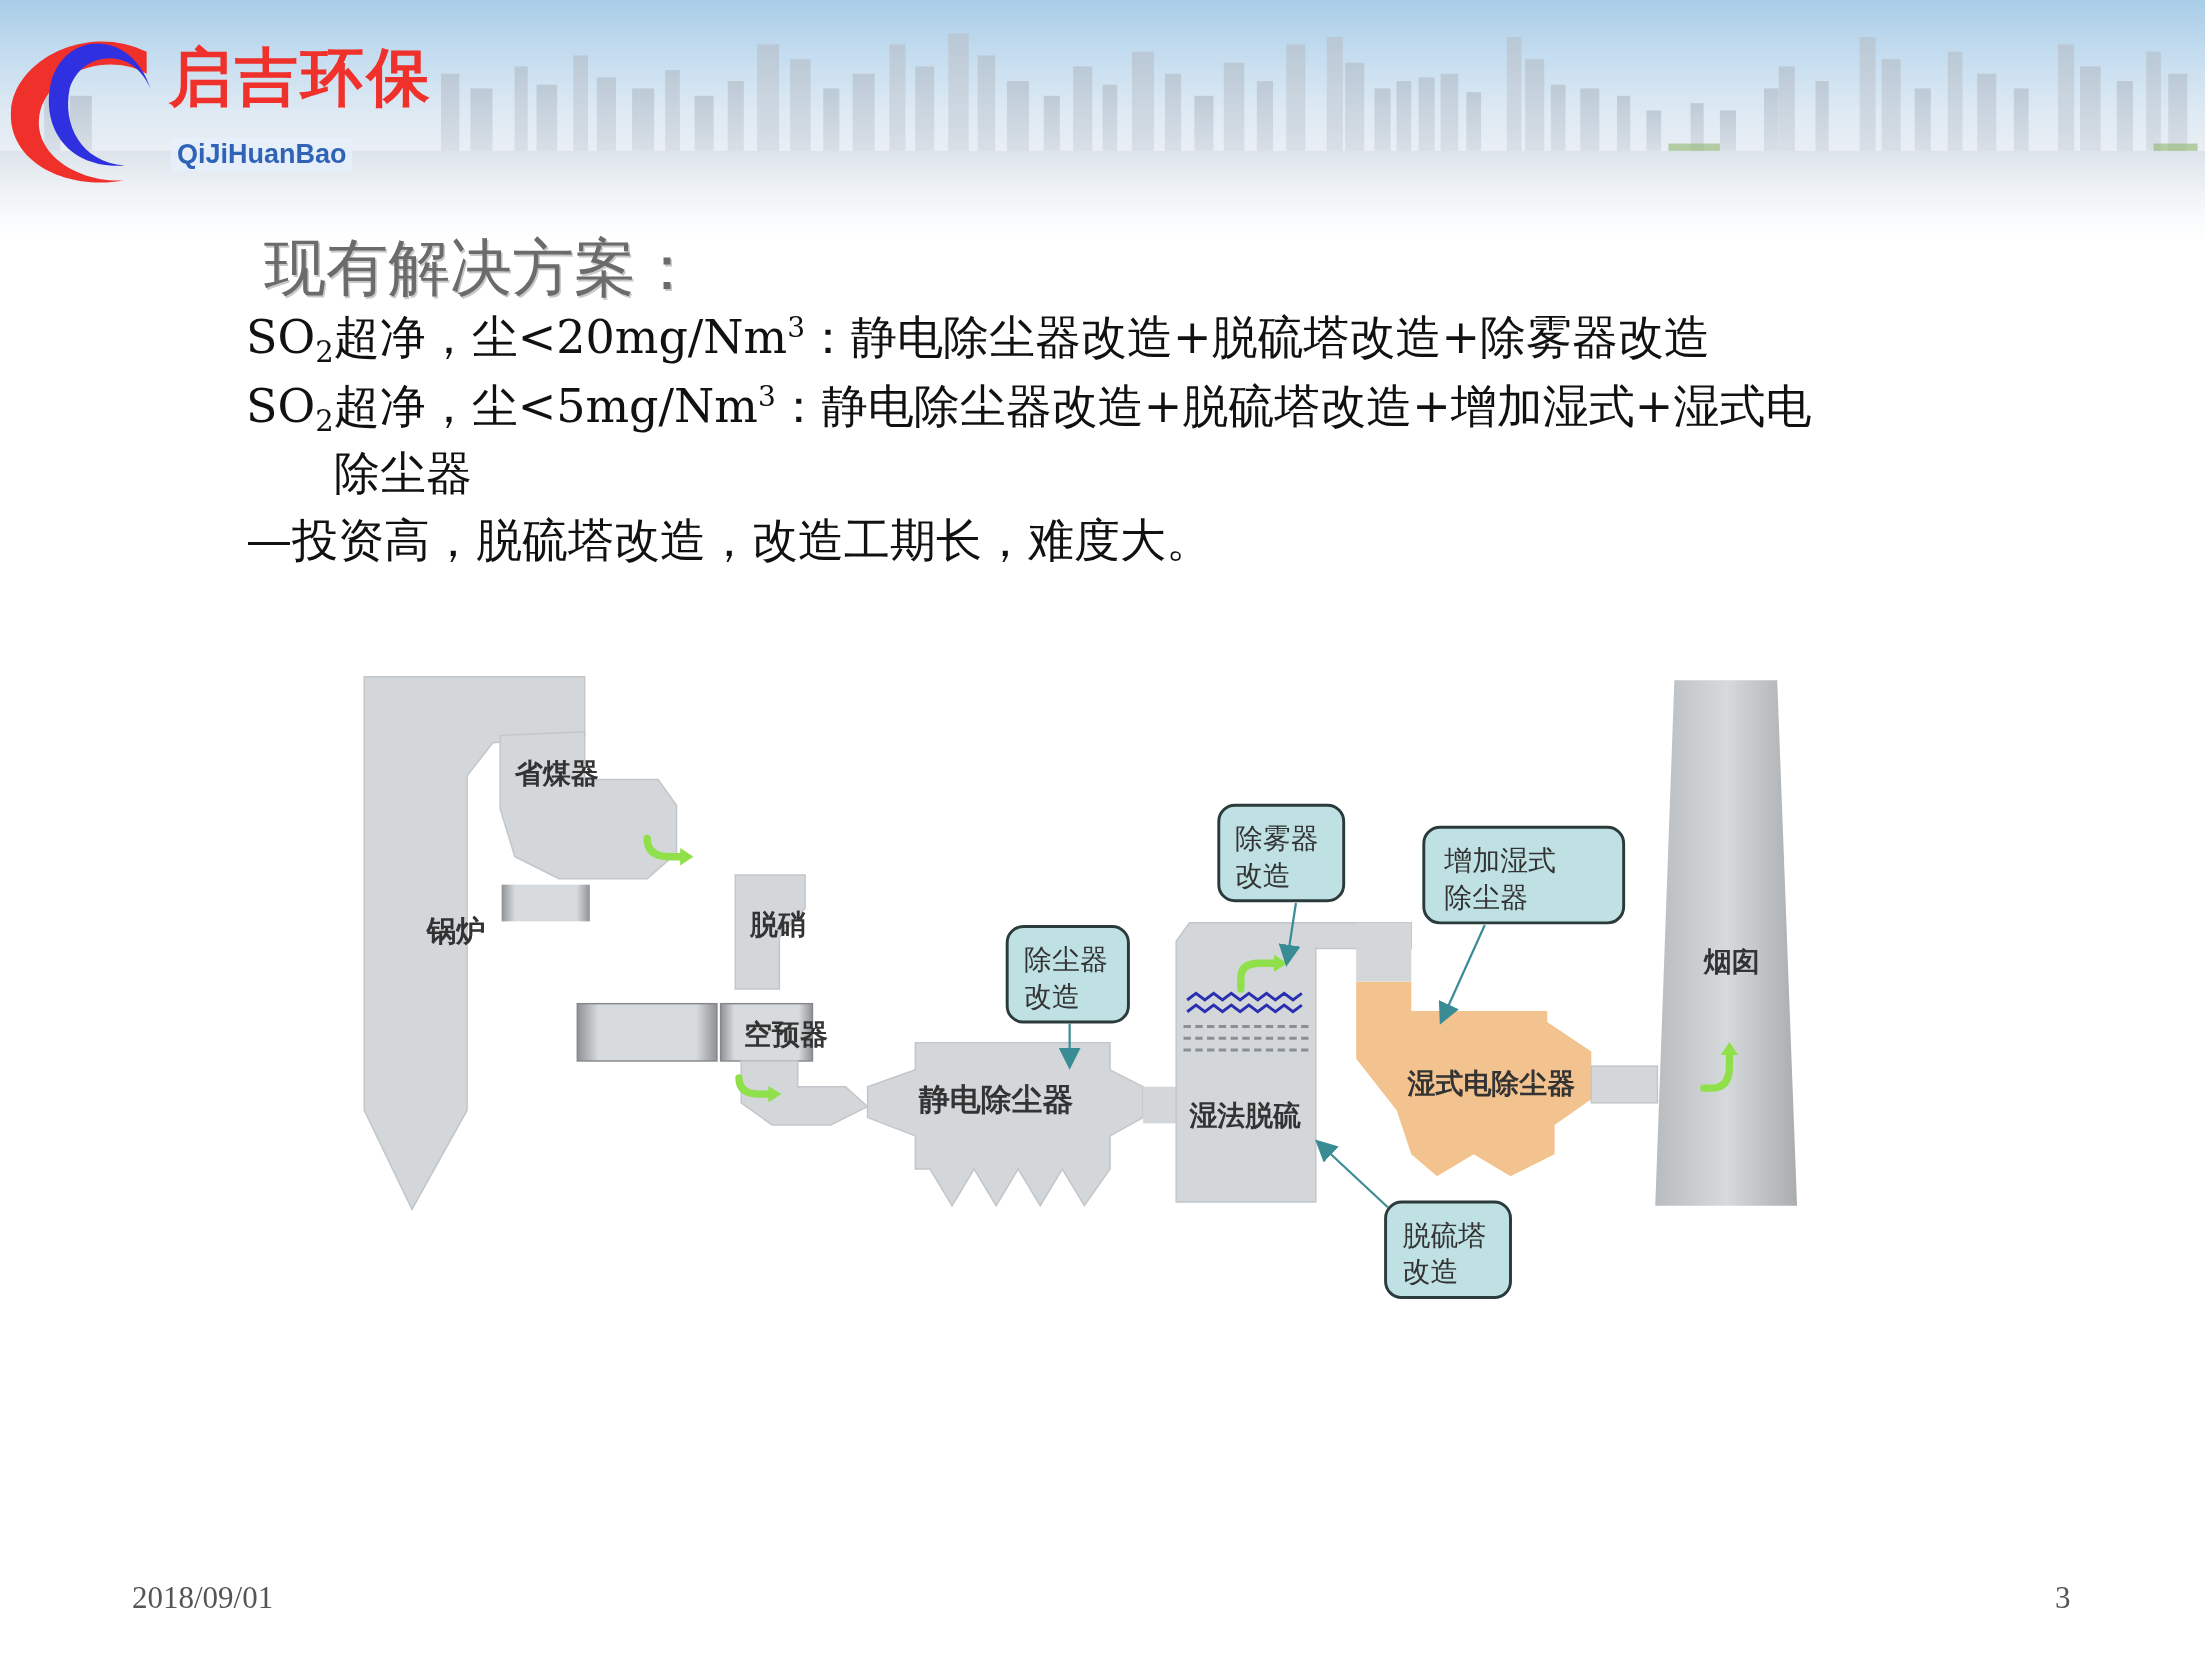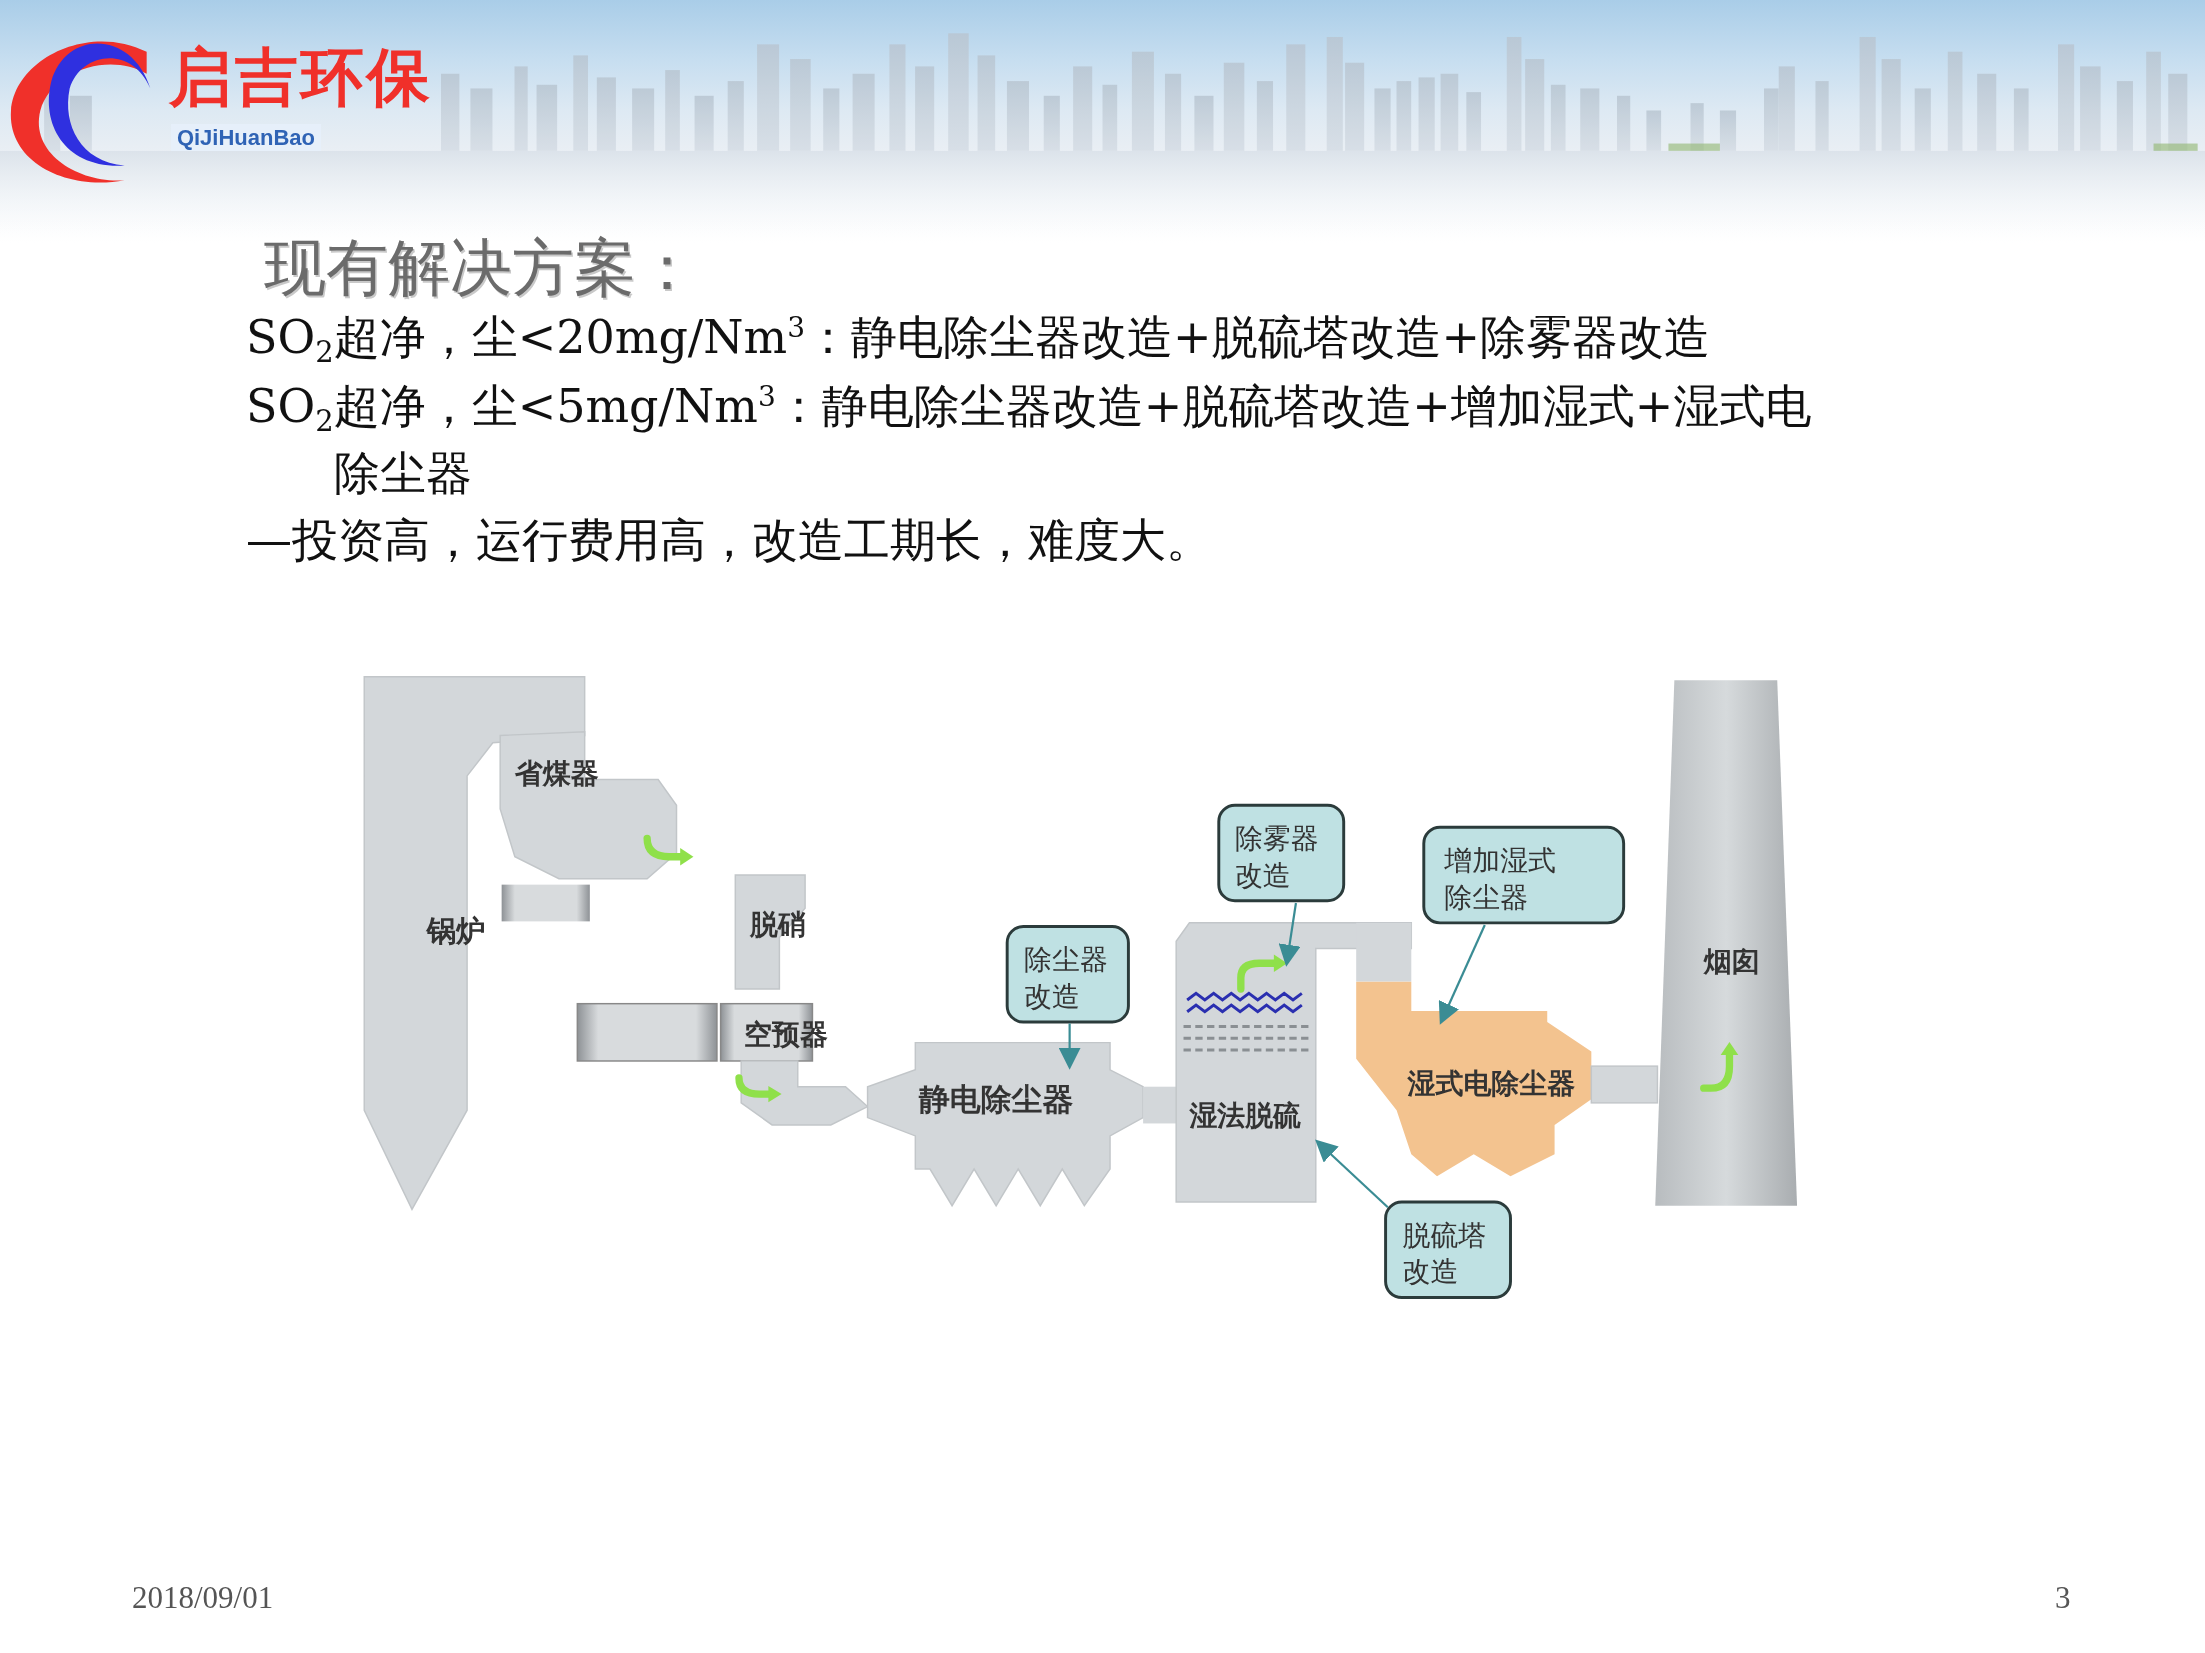--- a/index.html
+++ b/index.html
@@ -2,21 +2,21 @@
 <html style="font-size:11.8px"><head>
 <meta charset="utf-8">
 <style>
   html, body { margin:0; padding:0; }
   body { width:2205px; height:1654px; position:relative; overflow:hidden; background:#ffffff; font-family:"DejaVu Serif", serif; }
   .banner { position:absolute; left:0; top:0; width:2205px; height:243px;
     background: linear-gradient(180deg, #a9cde8 0%, #c7def0 25%, #dde9f3 45%, #e8eef4 60%, #f4f7fa 80%, #ffffff 100%); overflow:hidden;padding-left:30px; }
   .skyline { position:absolute; left:0; top:0; }
   .logo { position:absolute; left:0; top:0; width:515px; height:221px; }
   .logo-cn { position:absolute; left:169px; top:46px; font-family:"DejaVu Sans", sans-serif; font-size:63px; font-weight:bold; color:#f0302a; letter-spacing:2.9px; line-height:1; }
-  .logo-en { position:absolute; left:171px; top:124px; padding:1.5px 5.9px; background:rgba(230,240,250,0.85); font-family:"Liberation Sans", sans-serif; font-weight:bold; font-size:22px; color:#2f63b5; line-height:1.1; }
+  .logo-en { position:absolute; left:171px; top:138px; padding:1.5px 5.9px; background:rgba(230,240,250,0.85); font-family:"Liberation Sans", sans-serif; font-weight:bold; font-size:27px; color:#2f63b5; line-height:1.1; }
   .slide-title { position:absolute; left:264px; top:234px; font-size:62px; color:#6b6b6b; line-height:1.1; font-family:"DejaVu Serif", serif; text-shadow:1.5px 1.5px 0 #c9c9c9; }
   .body-line { position:absolute; left:246px; font-size:46px; color:#111; line-height:1.1; white-space:nowrap; font-family:"DejaVu Serif", serif;text-align:center; }
   .body-line sub { font-size:29px; vertical-align:-8.8px; }
   .body-line sup { font-size:28px; vertical-align:16px; }
   .indent { left:334px; }
   .diagram { position:absolute; left:353px; top:662px; width:1470px; height:676px; }
   .footer-date { position:absolute; left:132px; top:1580px; font-size:31px; color:#555; font-family:"Liberation Serif", serif; }
   .footer-page { position:absolute; left:2055px; top:1580px; font-size:31px; color:#555; font-family:"Liberation Serif", serif; }
   .lbl { font-family:"DejaVu Sans", sans-serif; font-weight:bold; fill:#333; }
   .clbl { font-family:"DejaVu Sans", sans-serif; fill:#333; }
@@ -113,21 +113,21 @@
   </div>
 </div>
 
 <div class="slide-title">现有解决方案：</div>
 
 <div class="body-line" style="top:312px;"><span>SO</span><sub>2</sub><span>超净，尘&lt;20mg/Nm</span><sup>3</sup><span>：静电除尘器改造+脱硫塔改造+除雾器改造</span></div>
 
 <div class="body-line" style="top:381px;"><span>SO</span><sub>2</sub><span>超净，尘&lt;5mg/Nm</span><sup>3</sup><span>：静电除尘器改造+脱硫塔改造+增加湿式+湿式电</span></div>
 
 <div class="body-line indent" style="top:448px;">除尘器</div>
-<div class="body-line" style="top:515px;">—投资高，运行费用高，改造工期长，难度大。</div>
+<div class="body-line" style="top:515px;">—投资高，脱硫塔改造，改造工期长，难度大。</div>
 
 <svg class="diagram" viewBox="480 900 2000 920">
   <defs>
     <linearGradient id="chim" x1="0" y1="0" x2="1" y2="0">
       <stop offset="0" stop-color="#b8bcbf"></stop>
         <stop offset="0.5" stop-color="#d6dadc"></stop>
         <stop offset="1" stop-color="#a9adb0"></stop>
     </linearGradient>
     <linearGradient id="aph" x1="0" y1="0" x2="1" y2="0">
       <stop offset="0" stop-color="#8e9296"></stop>

